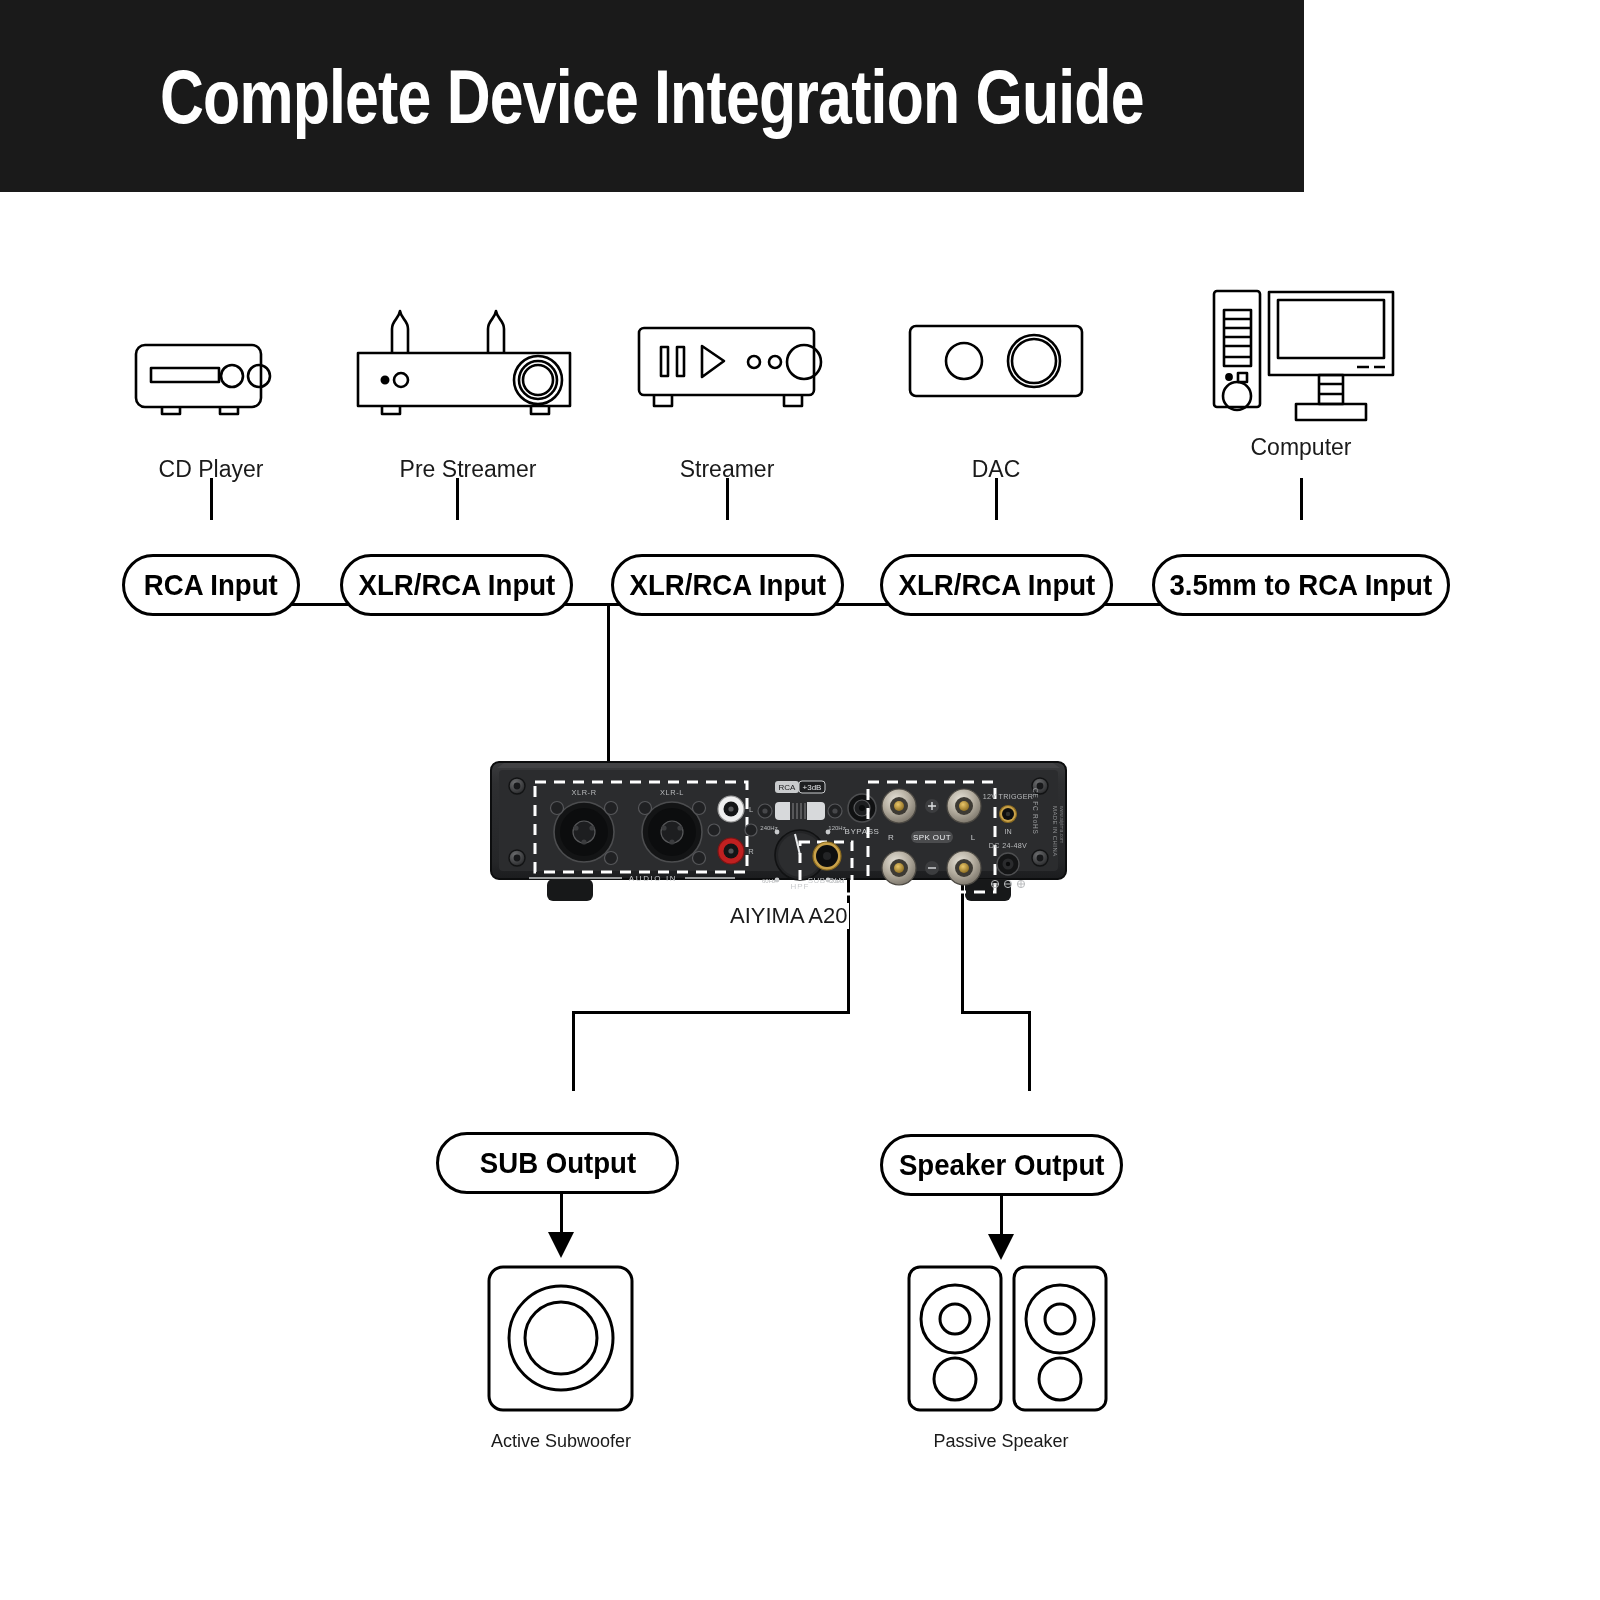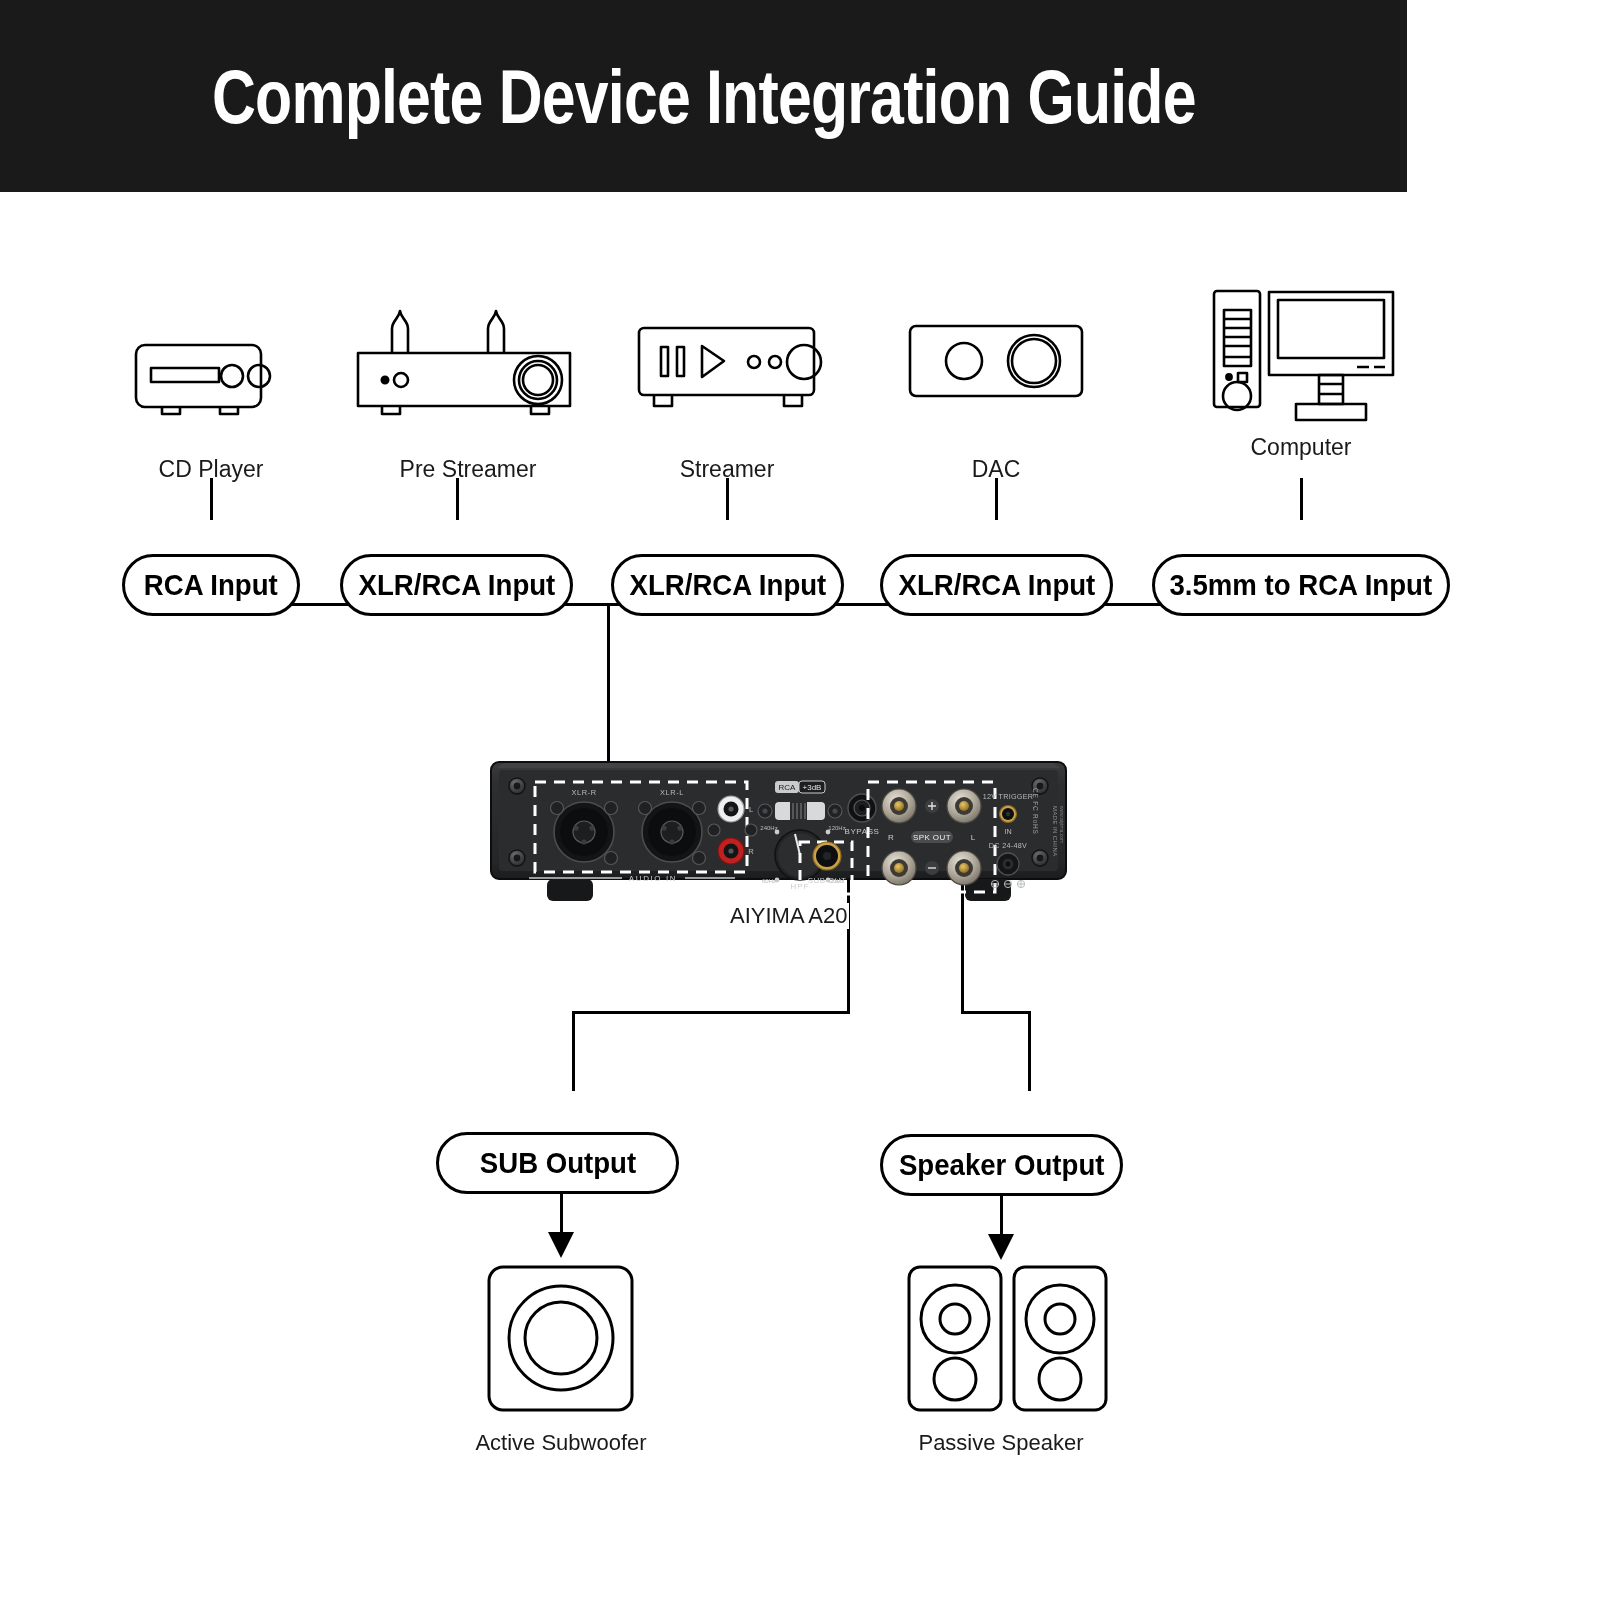--- a/index.html
+++ b/index.html
@@ -1,20 +1,20 @@
 <!DOCTYPE html>
 <html><head>
 <meta charset="utf-8">
 <style>
   html,body{margin:0;padding:0;background:#ffffff;}
   body{width:1600px;height:1600px;position:relative;overflow:hidden;
        font-family:"Liberation Sans","DejaVu Sans",sans-serif;}
 
   
-  #header{position:absolute;left:0;top:0;width:1407px;height:192px;
+  #header{position:absolute;left:0;top:0;width:1304px;height:192px;
           background:#1a1a1a;display:flex;align-items:center;justify-content:center;}
   #header-title{color:#ffffff;font-size:76px;font-weight:bold;letter-spacing:-1px;
                 font-family:"Liberation Sans","DejaVu Sans",sans-serif;
                 transform:scaleX(0.80);transform-origin:center center;white-space:nowrap;}
 
   
   .abs{position:absolute;}
   .line-v{position:absolute;background:#000;width:3px;}
   .line-h{position:absolute;background:#000;height:3px;}
 
@@ -29,21 +29,21 @@
         background:#fff;display:flex;align-items:center;justify-content:center;
         height:62px;z-index:6;margin-top:44px;}
   .pill span{font-size:30px;font-weight:bold;color:#000;white-space:nowrap;
              font-family:"Liberation Sans","DejaVu Sans",sans-serif;
              transform:scaleX(0.92);transform-origin:center;}
 
   
   .outdev{position:absolute;text-align:center;width:300px;}
   .outdev-art{position:relative;height:160px;width:300px;}
   .outdev-art svg{position:absolute;left:0;top:0;}
-  .outdev-label{font-size:22px;color:#1a1a1a;margin-top:10px;line-height:1;white-space:nowrap;}
+  .outdev-label{font-size:18px;color:#1a1a1a;margin-top:10px;line-height:1;white-space:nowrap;}
 
   
   #amp{position:absolute;left:487px;top:758px;width:583px;height:148px;z-index:5;}
   #amp svg{position:absolute;left:0;top:0;}
   #amp-caption{position:absolute;left:728px;top:903px;font-size:22px;color:#1a1a1a;
                white-space:nowrap;z-index:7;background:#fff;padding:0 2px;}
 </style>
 </head>
 <body>
 

